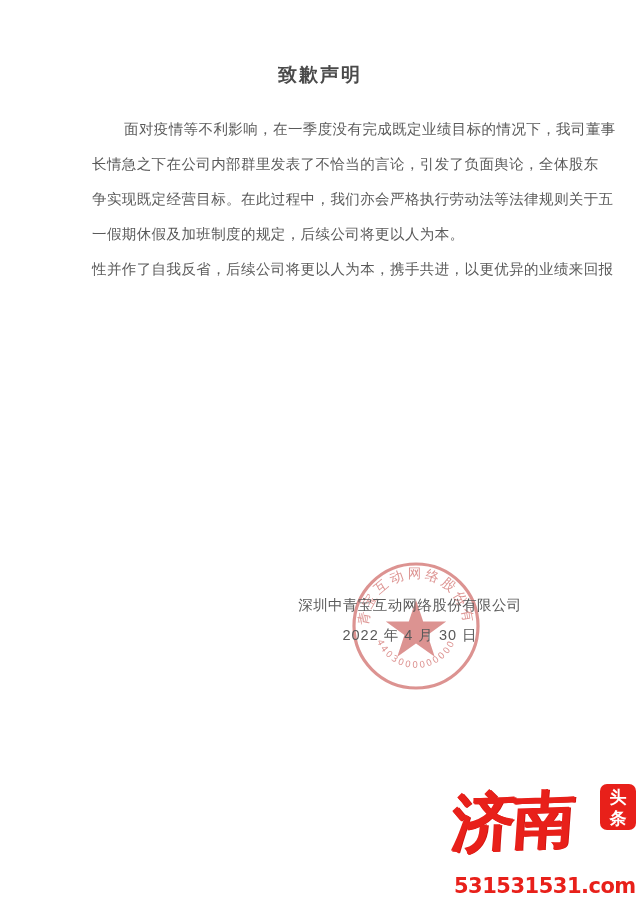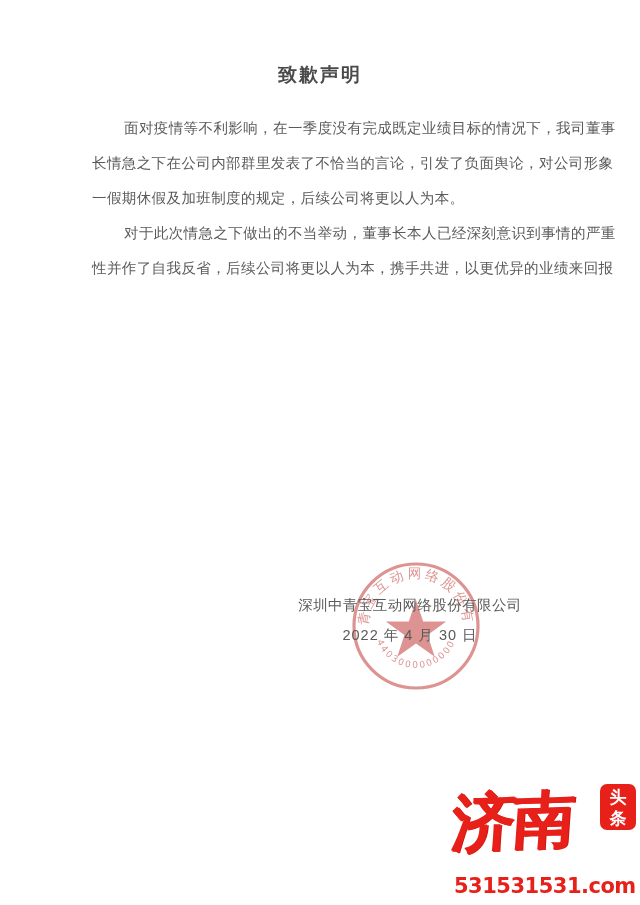--- a/index.html
+++ b/index.html
@@ -44,21 +44,20 @@
     letter-spacing: 0.4px;
   }
   .para {
     margin: 0;
     text-align: justify;
     text-justify: inter-character;
   }
   .para .ln {
     display: block;
     white-space: nowrap;
-    font-family: Liberation Mono, monospace;
   }
   .para .ln.indent {
     text-indent: 32px;
   }
 
   
   .sign-block {
     position: absolute;
     top: 590px;
     left: 260px;
@@ -145,29 +144,29 @@
 <body>
 
 <div class="page">
 
   <div class="doc-title">致歉声明</div>
 
   <div class="doc-body">
 
     <p class="para">
       <span class="ln indent">面对疫情等不利影响，在一季度没有完成既定业绩目标的情况下，我司董事</span>
-      <span class="ln">长情急之下在公司内部群里发表了不恰当的言论，引发了负面舆论，对公司形象</span>
+      <span class="ln">长情急之下在公司内部群里发表了不恰当的言论，引发了负面舆论，全体股东</span>
     </p>
 
     <p class="para">
+      <span class="ln">争实现既定经营目标。在此过程中，我们亦会严格执行劳动法等法律规则关于五</span>
       <span class="ln">一假期休假及加班制度的规定，后续公司将更以人为本。</span>
     </p>
 
     <p class="para">
-      <span class="ln indent">对于此次情急之下做出的不当举动，董事长本人已经深刻意识到事情的严重</span>
       <span class="ln">性并作了自我反省，后续公司将更以人为本，携手共进，以更优异的业绩来回报</span>
     </p>
 
   </div>
 
   <div class="seal">
     <svg width="136" height="136" viewBox="0 0 136 136" xmlns="http://www.w3.org/2000/svg">
       <defs>
         <path id="sealArcTop" d="M 20,68 A 48,48 0 0 1 116,68"></path>
         <path id="sealArcBottom" d="M 26,68 A 42,42 0 0 0 110,68"></path>

